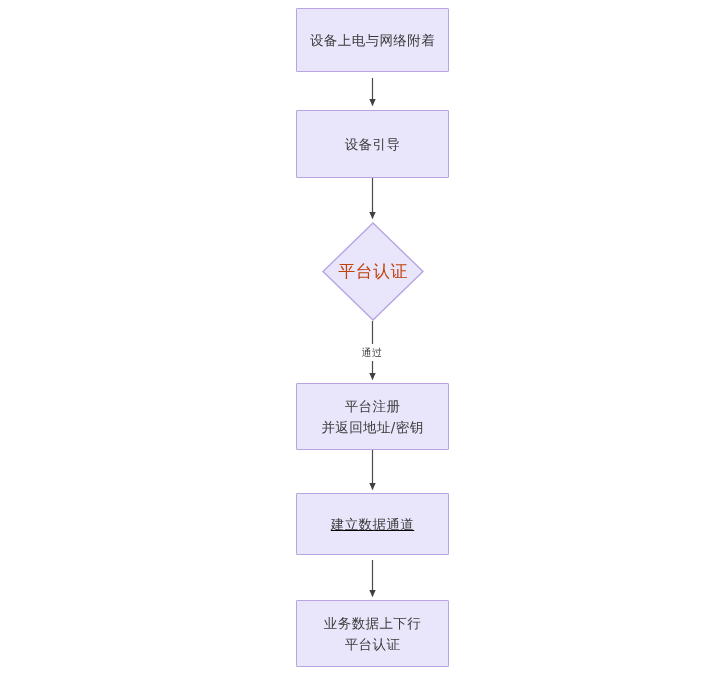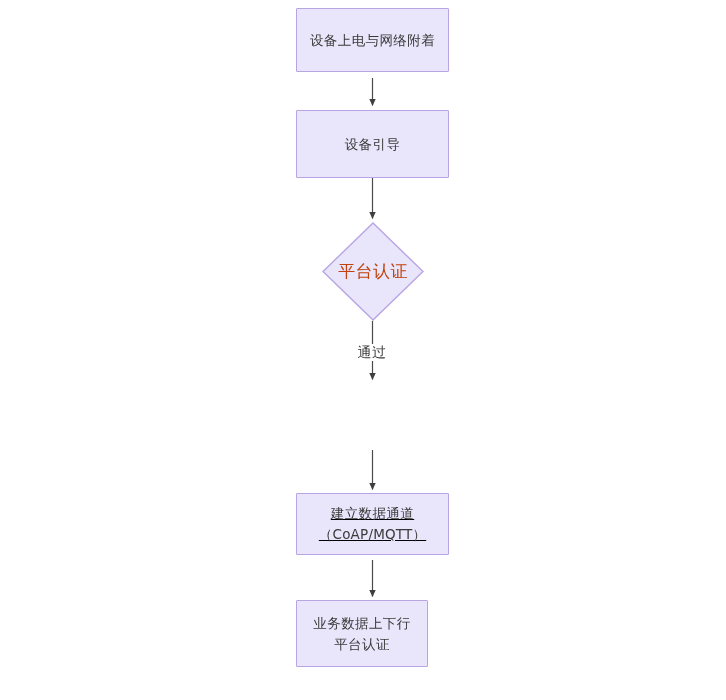--- a/index.html
+++ b/index.html
@@ -89,21 +89,21 @@
     font-size: 17px;
     letter-spacing: 0.4px;
     white-space: nowrap;
   }
 
   
   .edge-label {
     position: absolute;
     background: #ffffff;
     color: #3a3a3a;
-    font-size: 14px;
+    font-size: 10px;
     line-height: 17px;
     letter-spacing: 0.4px;
     padding: 0 1px;
     white-space: nowrap;
     transform: translateX(-50%);
   }
 </style>
 </head>
 <body>
 
@@ -147,24 +147,27 @@
 
   <div class="decision" style="left:322px; top:222px; width:102px; height:99px;">
     <svg class="diamond-shape" viewBox="0 0 102 99" preserveAspectRatio="none" xmlns="http://www.w3.org/2000/svg">
       <polygon points="51,1 101,49.5 51,98 1,49.5" fill="#e9e5fa" stroke="#b8a4e3" stroke-width="1.4"></polygon>
     </svg>
     <div class="diamond-label">平台认证</div>
   </div>
 
   <div class="edge-label" style="left:372px; top:344px;">通过</div>
 
+  <div class="node process" style="left:296px; top:383px; width:153px; height:67px;">
+    <div class="node-line">平台注册</div>
+    <div class="node-line">并返回地址/密钥</div>
+  </div>
 
   <div class="node process" style="left:296px; top:493px; width:153px; height:62px;text-decoration:underline;">
     <div class="node-line">建立数据通道</div>
-    <div class="node-line ascii">（CoAP/MQTT）</div>
   </div>
 
-  <div class="node process" style="left:296px; top:600px; width:132px; height:67px;">
+  <div class="node process" style="left:296px; top:600px; width:153px; height:67px;">
     <div class="node-line">业务数据上下行</div>
     <div class="node-line">平台认证</div>
   </div>
 
 </div>
 
 </body></html>

